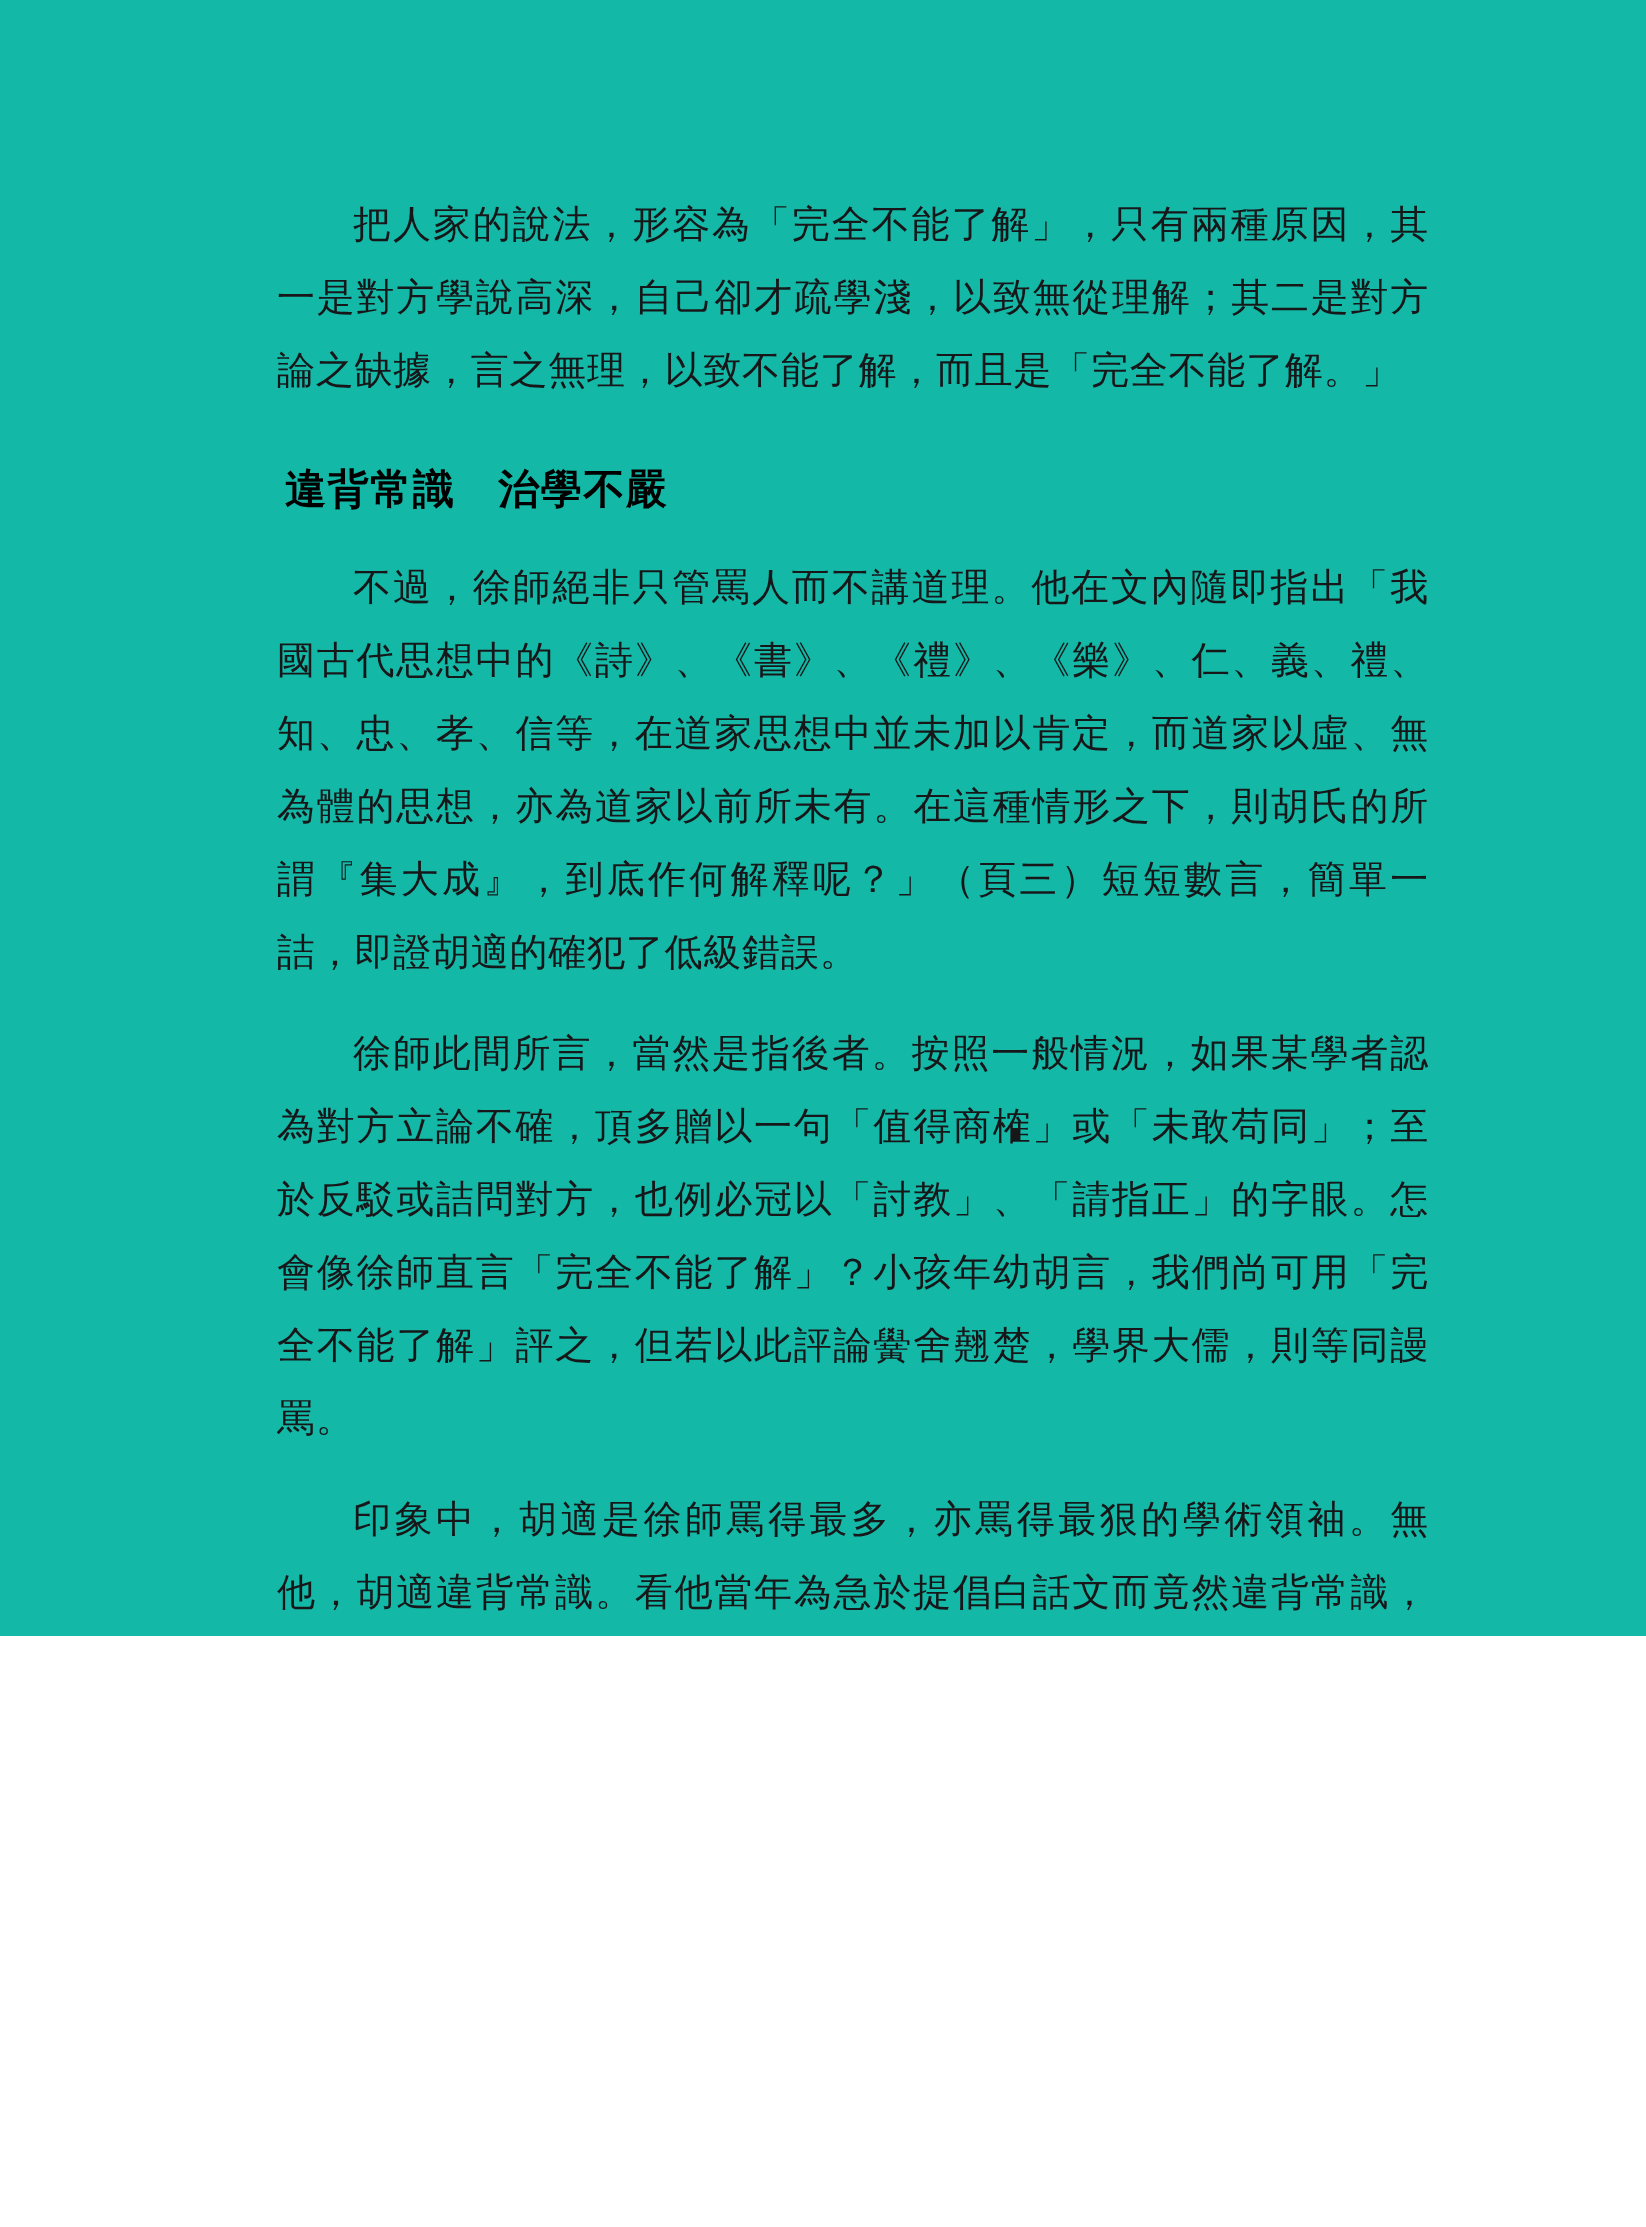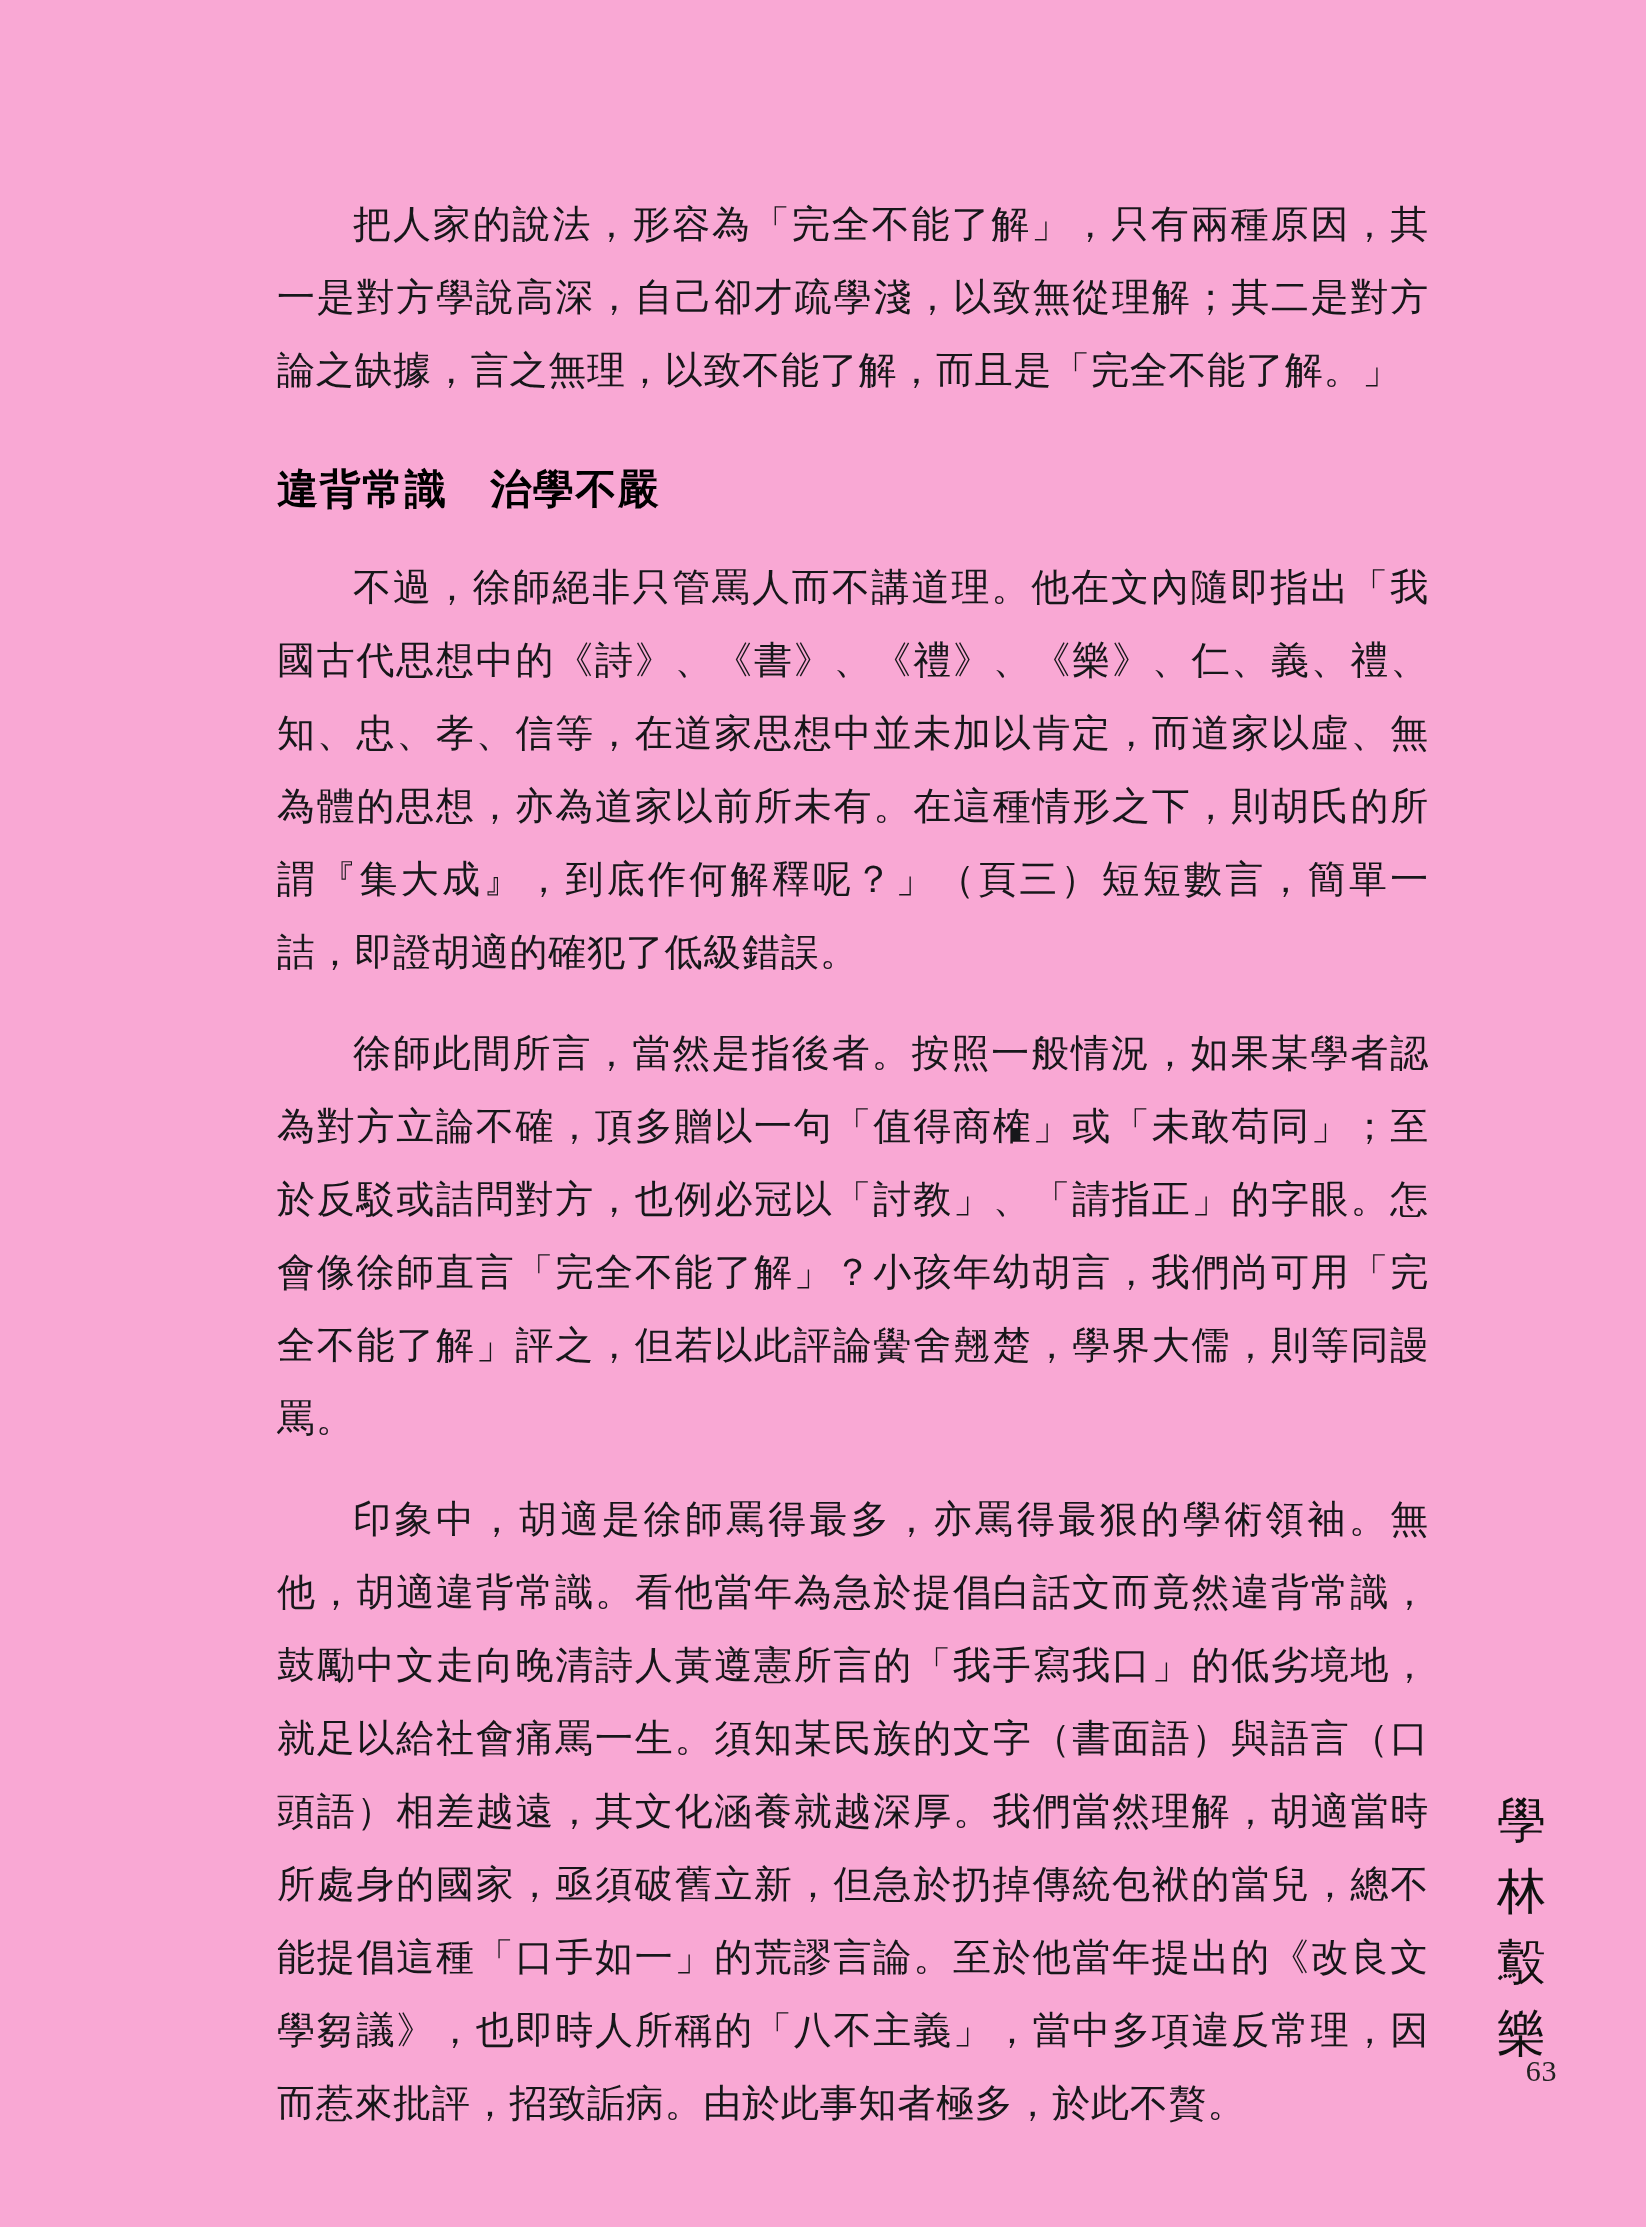--- a/index.html
+++ b/index.html
@@ -3,22 +3,22 @@
 <meta charset="utf-8">
 <style>
   html, body {
     margin: 0;
     padding: 0;
     background: #ffffff;
   }
   .page {
     position: relative;
     width: 1646px;
-    height: 2227px;
-    background: #f9a8d4;
+    height: 1636px;
+    background: #14b8a6;
     overflow: hidden;
     font-family: "Liberation Serif", "DejaVu Serif", serif;
     color: #1a1a1a;
   }
 
   
   .text-column {
     position: absolute;
     left: 277px;
     top: 188px;
@@ -40,21 +40,21 @@
   .para.tight {
     margin-bottom: 0;
   }
 
   
   .section-heading {
     font-size: 41px;
     line-height: 58px;
     font-weight: 700;
     letter-spacing: 0.04em;
-    margin: 53px 0 33px 0;
+    margin: 53px 0 33px 8px;
     text-indent: 0;
     color: #000000;
     white-space: pre;
   }
 
   
   .running-head {
     position: absolute;
     right: 87px;
     top: 1785px;

